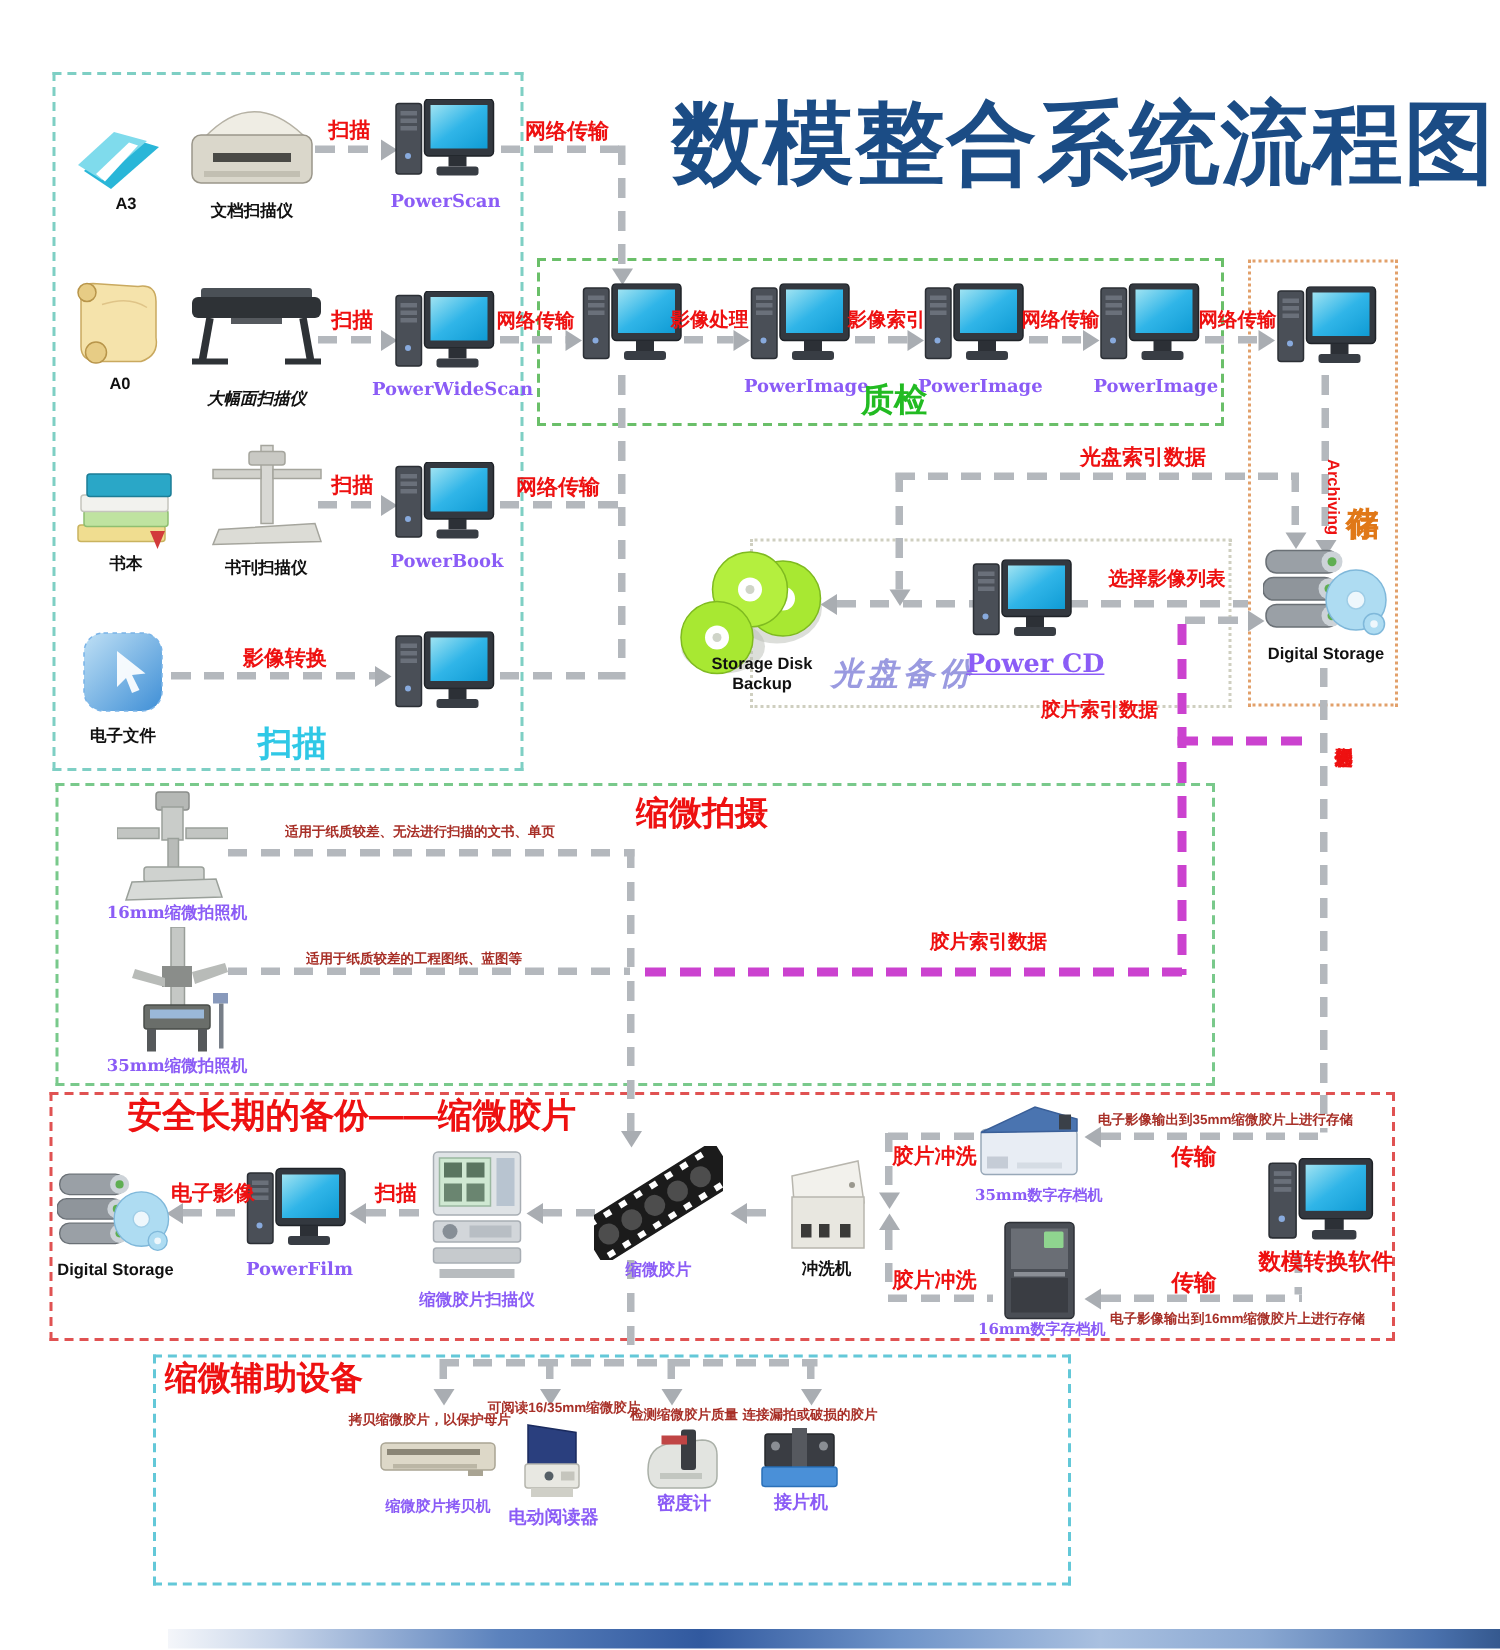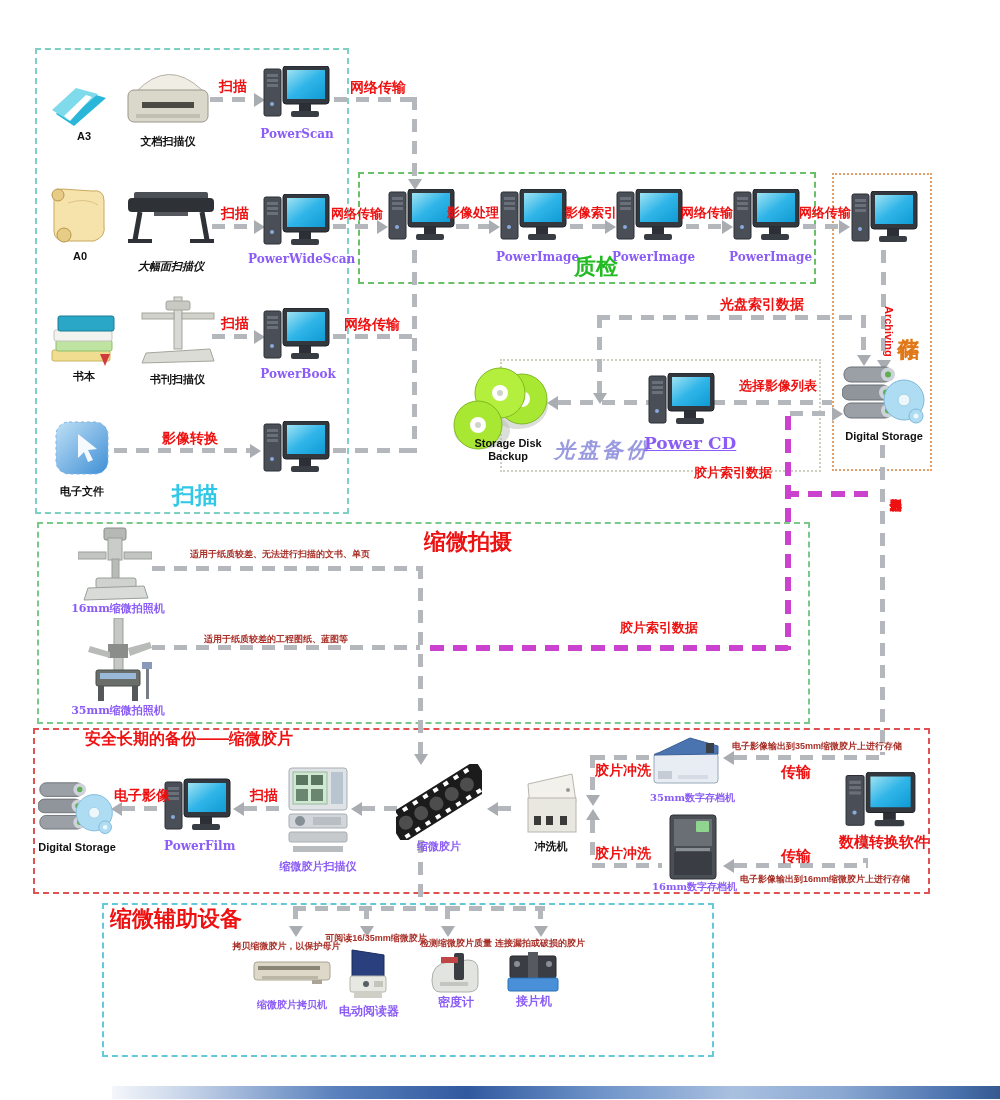--- a/index.html
+++ b/index.html
@@ -164,20 +164,21 @@
   <div class="hline" style="left:293px;top:906px;width:252px;"></div>
   <div class="vline" style="left:293px;top:906px;height:20px;"></div>
   <div class="arr d" style="left:289px;top:926px;"></div>
   <div class="vline" style="left:364px;top:906px;height:20px;"></div>
   <div class="arr d" style="left:360px;top:926px;"></div>
   <div class="vline" style="left:445px;top:906px;height:20px;"></div>
   <div class="arr d" style="left:441px;top:926px;"></div>
   <div class="vline" style="left:538px;top:906px;height:20px;"></div>
   <div class="arr d" style="left:534px;top:926px;"></div>
 
+  <div id="title">数模整合系统流程图</div>
 
   <svg class="icon" style="left:52px;top:82px" width="64" height="50" viewBox="0 0 64 50">
     <polygon points="4,32 28,8 54,16 22,44" fill="#29b6d8"></polygon>
     <polygon points="0,28 24,6 46,12 16,38" fill="#7fdbec"></polygon>
     <polygon points="12,34 34,13 40,15 18,39" fill="#ffffff"></polygon>
   </svg>
   <svg class="icon" style="left:122px;top:62px" width="92" height="66" viewBox="0 0 92 66">
     <path d="M14,30 Q46,-4 80,28 L80,36 L14,36 Z" fill="#efede4" stroke="#b5b1a4"></path>
     <rect x="6" y="28" width="80" height="32" rx="6" fill="#dad7cb" stroke="#9a968a"></rect>
     <rect x="20" y="40" width="52" height="6" fill="#4a4a46"></rect>
@@ -438,21 +439,21 @@
 
   <div class="lbl red" style="left:680px;top:466px;width:106px;font-size:13px;">胶片索引数据</div>
   <div class="lbl red" style="left:606px;top:621px;width:106px;font-size:13px;">胶片索引数据</div>
 
   <div class="lbl red" style="left:418px;top:529px;width:100px;font-size:22px;">缩微拍摄</div>
   <div class="lbl navy" style="left:66px;top:603px;width:104px;font-size:11px;">16mm缩微拍照机</div>
   <div class="lbl maroon" style="left:190px;top:549px;width:175px;font-size:9px;">适用于纸质较差、无法进行扫描的文书、单页</div>
   <div class="lbl navy" style="left:66px;top:705px;width:104px;font-size:11px;">35mm缩微拍照机</div>
   <div class="lbl maroon" style="left:204px;top:634px;width:130px;font-size:9px;">适用于纸质较差的工程图纸、蓝图等</div>
 
-  <div class="lbl red" style="left:85px;top:730px;width:300px;font-size:16px;text-align:left;">安全长期的备份——缩微胶片</div>
+  <div class="lbl red" style="left:85px;top:730px;width:300px;font-size:23px;text-align:left;">安全长期的备份——缩微胶片</div>
   <div class="lbl blk" style="left:34px;top:841px;width:86px;font-size:11px;">Digital Storage</div>
   <div class="lbl red" style="left:110px;top:787px;width:64px;font-size:14px;">电子影像</div>
   <div class="lbl navy" style="left:164px;top:840px;width:68px;font-size:12px;">PowerFilm</div>
   <div class="lbl red" style="left:240px;top:787px;width:48px;font-size:14px;">扫描</div>
   <div class="lbl navy" style="left:268px;top:861px;width:100px;font-size:11px;">缩微胶片扫描仪</div>
   <div class="lbl navy" style="left:398px;top:841px;width:82px;font-size:11px;">缩微胶片</div>
   <div class="lbl blk" style="left:524px;top:840px;width:54px;font-size:11px;">冲洗机</div>
   <div class="lbl red" style="left:592px;top:762px;width:62px;font-size:14px;">胶片冲洗</div>
   <div class="lbl red" style="left:592px;top:845px;width:62px;font-size:14px;">胶片冲洗</div>
   <div class="lbl navy" style="left:650px;top:792px;width:80px;font-size:10px;">35mm数字存档机</div>

